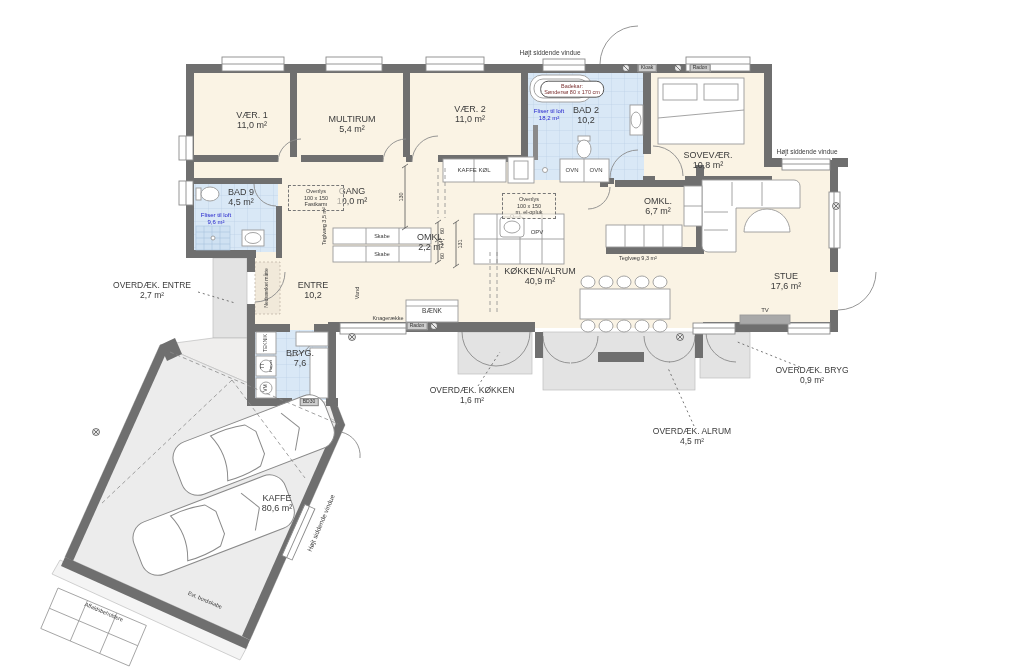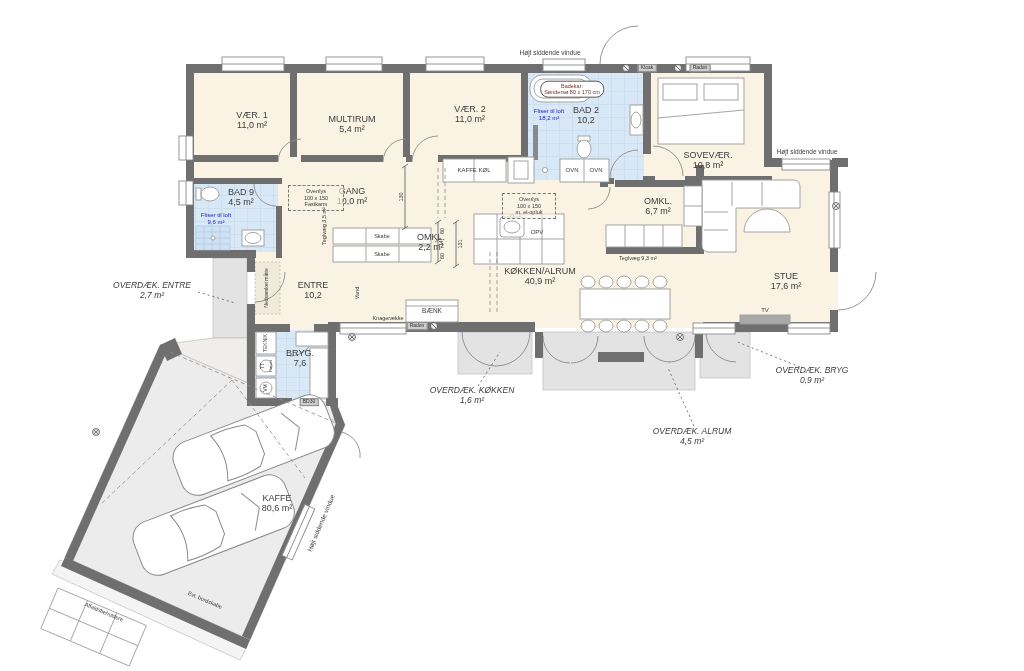--- a/index.html
+++ b/index.html
@@ -1,21 +1,21 @@
 <!DOCTYPE html>
 <html><head>
 <meta charset="utf-8">
 <style>
   html,body{margin:0;padding:0;background:#fff;}
   #stage{position:relative;width:1024px;height:671px;background:#fff;overflow:hidden;
          font-family:"Liberation Sans","DejaVu Sans",sans-serif;color:#3b3b3b;}
   #plan-svg{position:absolute;left:0;top:0;}
   .lbl{position:absolute;transform:translate(-50%,-50%);text-align:center;white-space:nowrap;line-height:1.15;}
   .rm{font-size:9px;color:#3b3b3b;}
-  .od{font-size:8.5px;color:#3b3b3b;font-style:italic;}
+  .od{font-size:8.5px;color:#3b3b3b;}
   .sm{font-size:6px;}
   .t5{font-size:5.5px;}
   .t4{font-size:5px;}
   .blue{color:#2222cc;}
   .red{color:#7a3030;}
   .v{transform:translate(-50%,-50%) rotate(-90deg);}
   .r23{transform:translate(-50%,-50%) rotate(23deg);}
   .rg{transform:translate(-50%,-50%) rotate(-67deg);}
   .dim{font-size:5.5px;transform:translate(-50%,-50%) rotate(-90deg);}
   .chip{background:#cdcdcd;border:1px solid #8a8a8a;padding:0 2px;font-size:5px;color:#333;}

